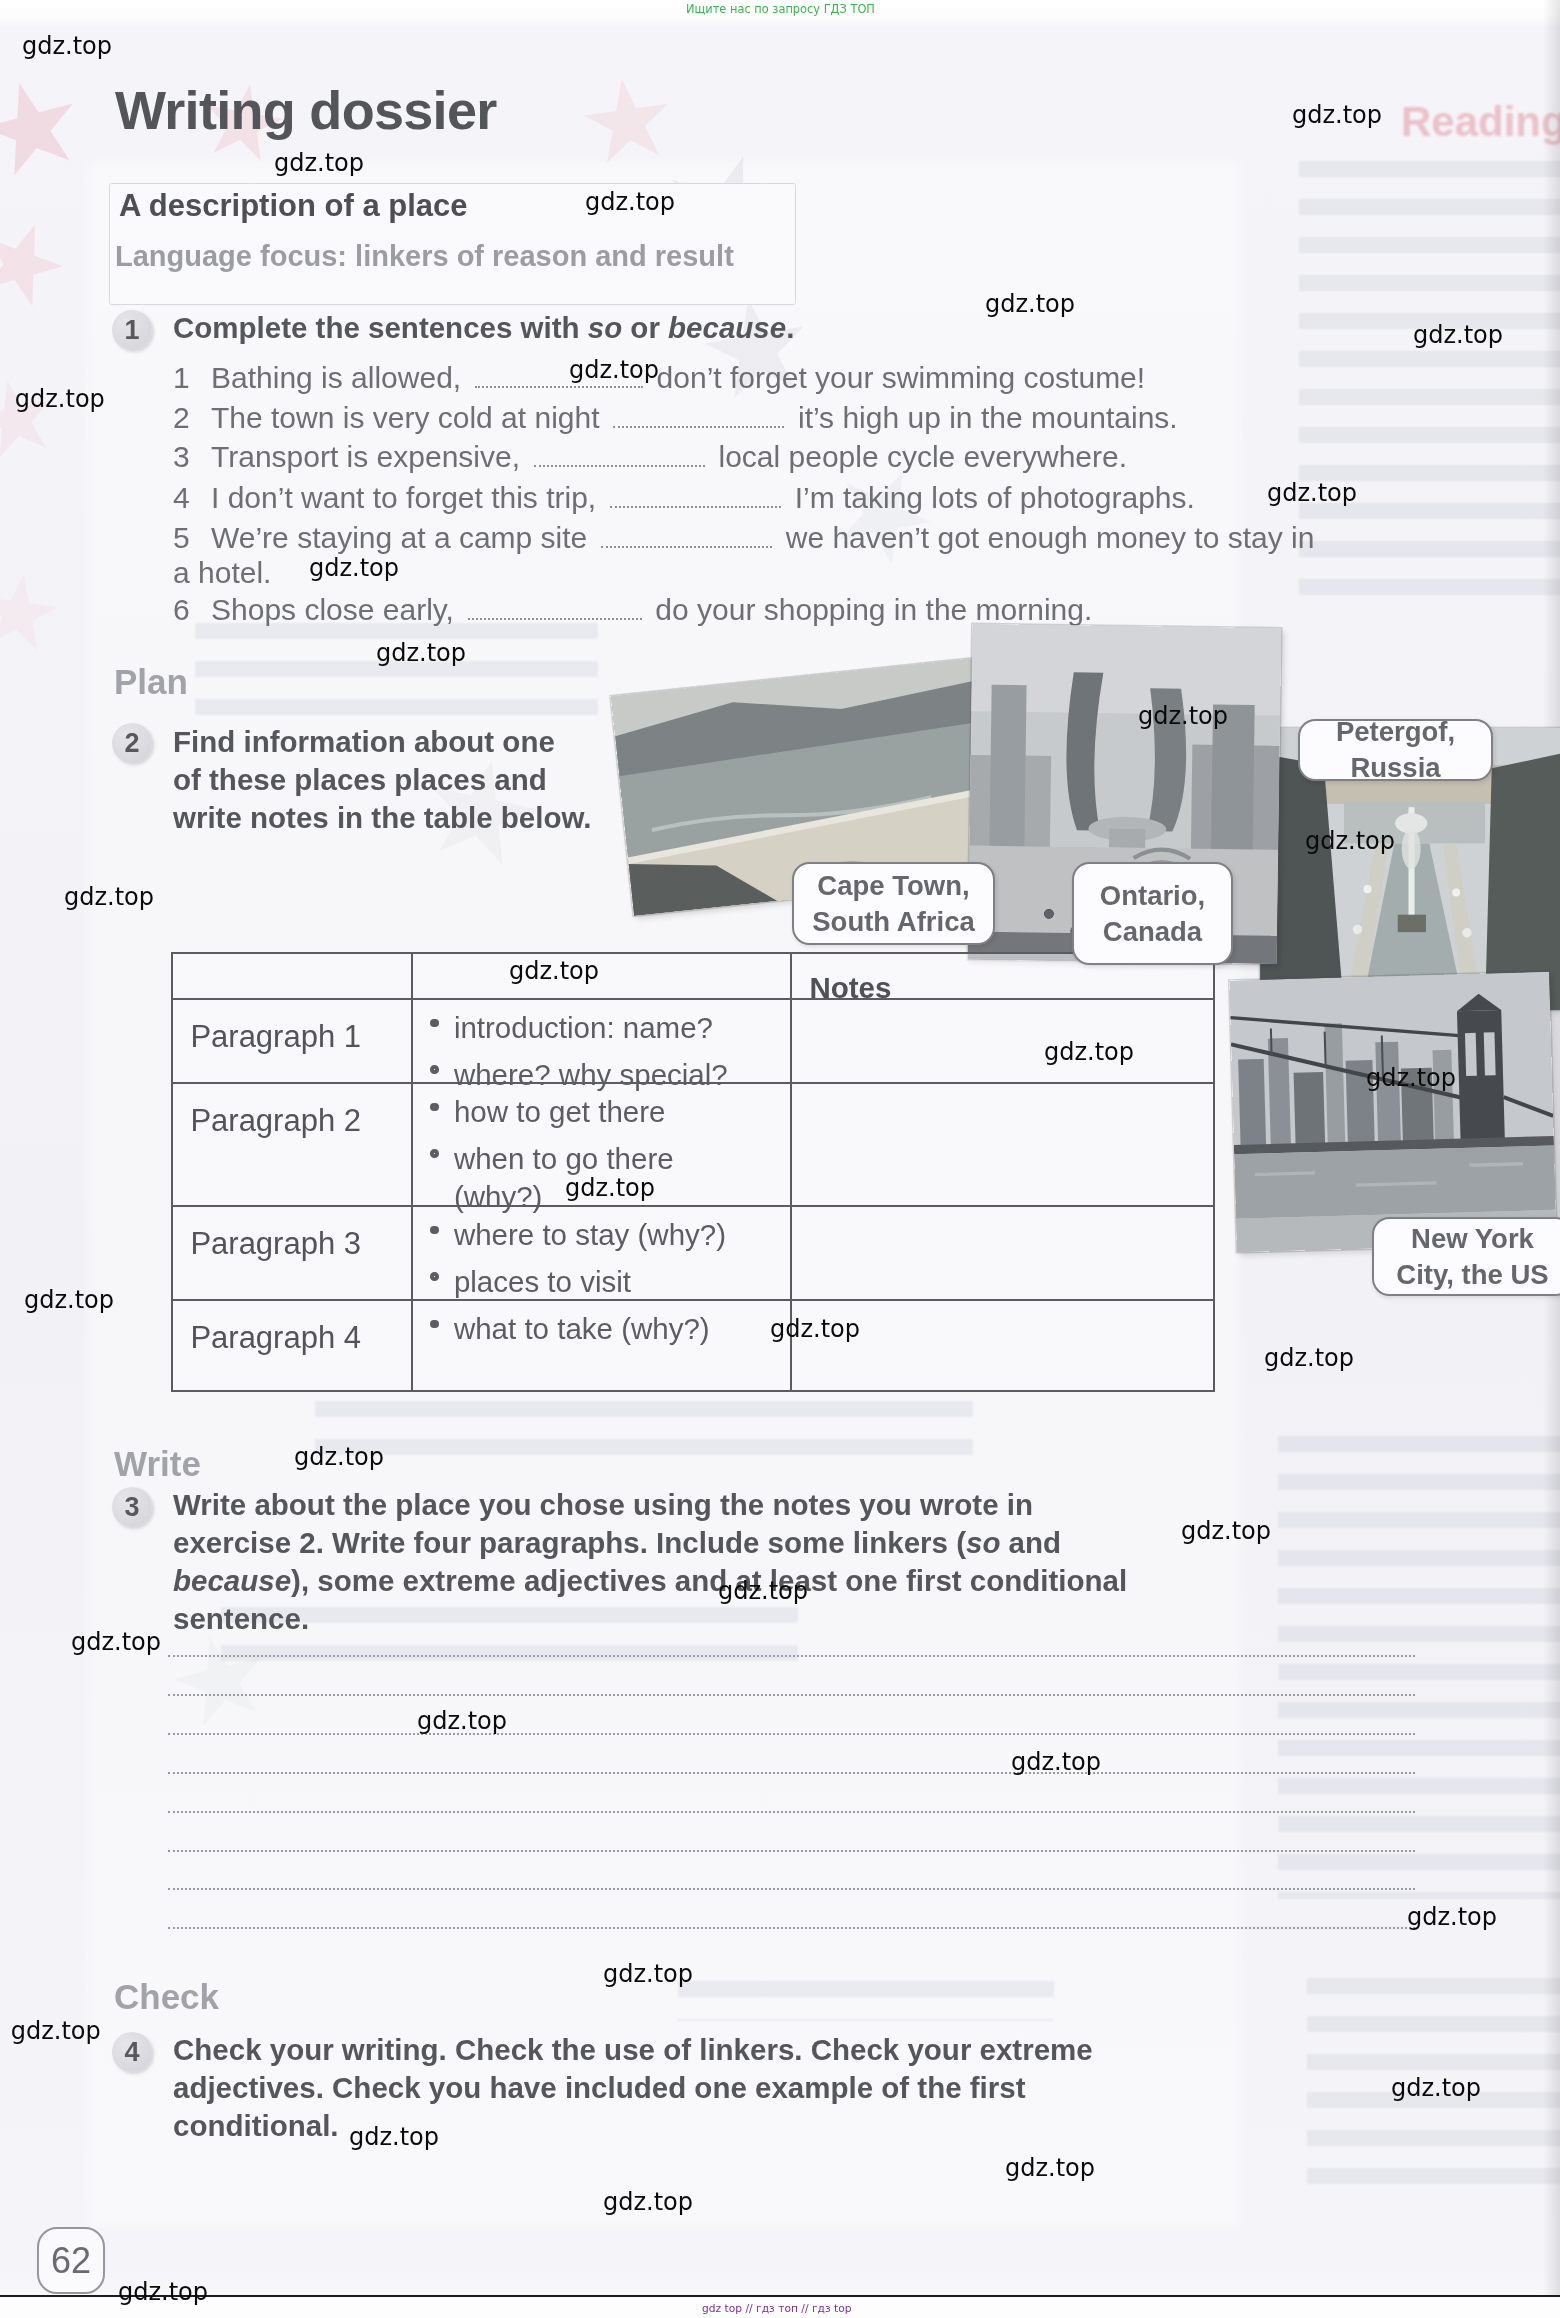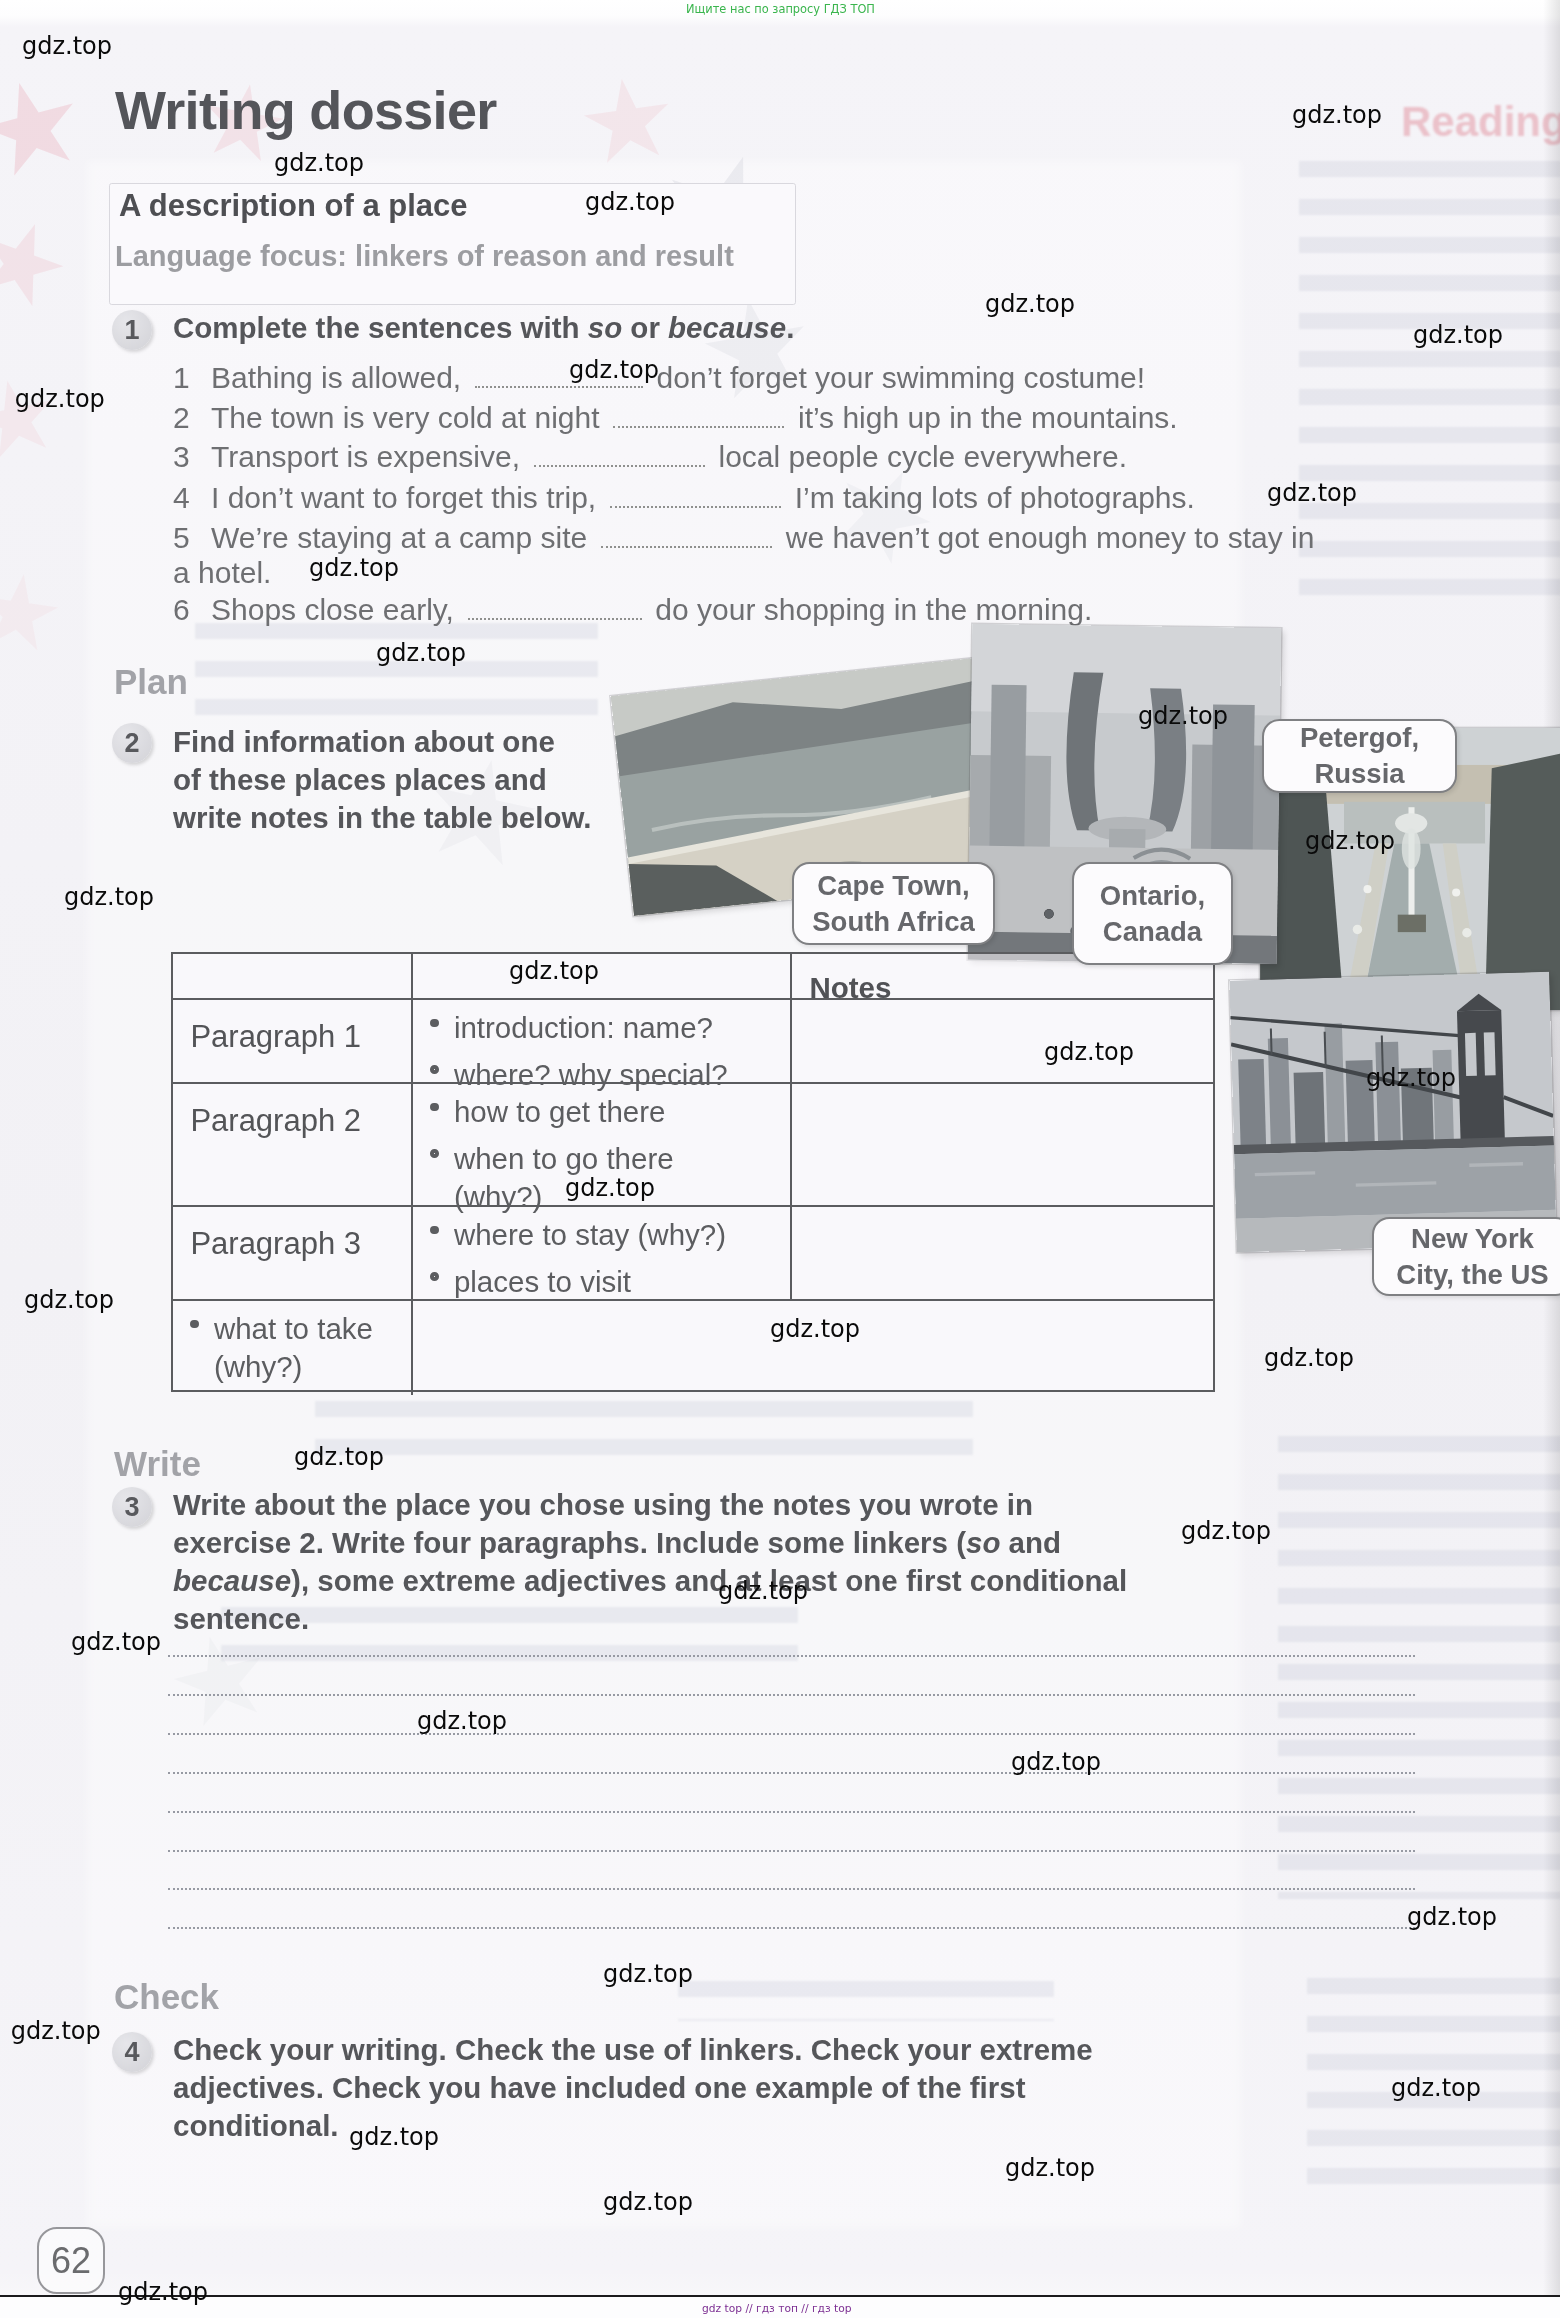--- a/index.html
+++ b/index.html
@@ -226,21 +226,21 @@
       <rect x="377" y="88" width="16" height="64" fill="#c5c8cc"></rect>
       <path d="M404,185 L477,215" stroke="#42464a" stroke-width="6"></path>
       <rect x="0" y="245" width="477" height="14" fill="#56595d"></rect>
       <rect y="259" width="477" height="96" fill="#9da2a7"></rect>
       <path d="M30,290 h90 M180,310 h120 M350,285 h80" stroke="#b6babe" stroke-width="5" opacity="0.8"></path>
       <rect y="355" width="477" height="50" fill="#b6b9bc"></rect>
     </svg>
   </div>
 
   <div id="label-layer">
-      <div class="plabel" style="left: 1262px; top: 719px; width: 195px; height: 74px;">
+      <div class="plabel" style="left: 1298px; top: 719px; width: 195px; height: 62px;">
         <span>Petergof,<br>Russia</span>
       </div>
       <div class="plabel" style="left: 792px; top: 862px; width: 203px; height: 83px;">
         <span>Cape Town,<br>South Africa</span>
       </div>
       <div class="plabel" style="left: 1072px; top: 862px; width: 161px; height: 103px;">
         <span>Ontario,<br>Canada</span>
       </div>
       <div class="plabel" style="left: 1372px; top: 1217px; width: 201px; height: 79px;">
         <span>New York<br>City, the US</span>
@@ -280,20 +280,21 @@
         <div class="bullet">
           <div class="ring"></div>
           <div class="btxt">where to stay (why?)</div>
         </div>
         <div class="bullet">
           <div class="ring"></div>
           <div class="btxt">places to visit</div>
         </div>
       </div>
       <div class="cell last-col"></div>
+      <div class="cell rowlabel last-row">Paragraph 4</div>
       <div class="cell last-row">
         <div class="bullet">
           <div class="ring"></div>
           <div class="btxt">what to take (why?)</div>
         </div>
       </div>
       <div class="cell last-col last-row"></div>
     </div>
 
   <div class="heading-gray" style="top:1444px;">Write</div>

